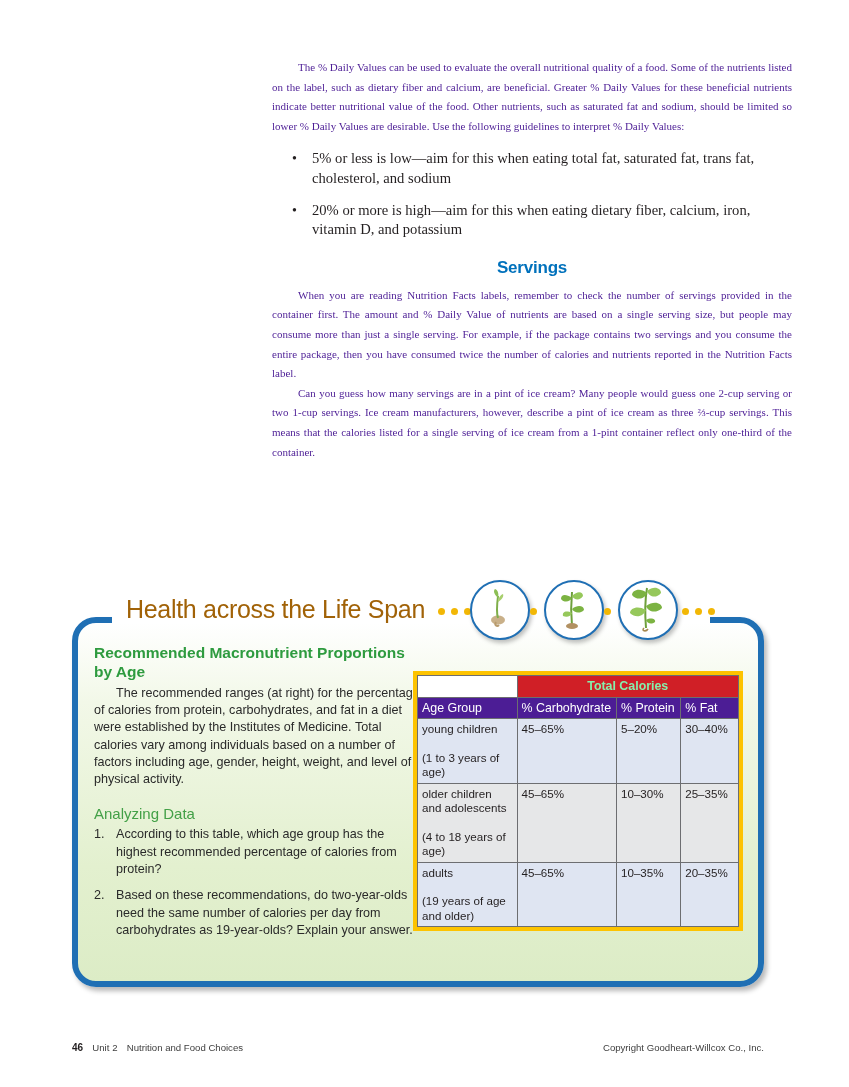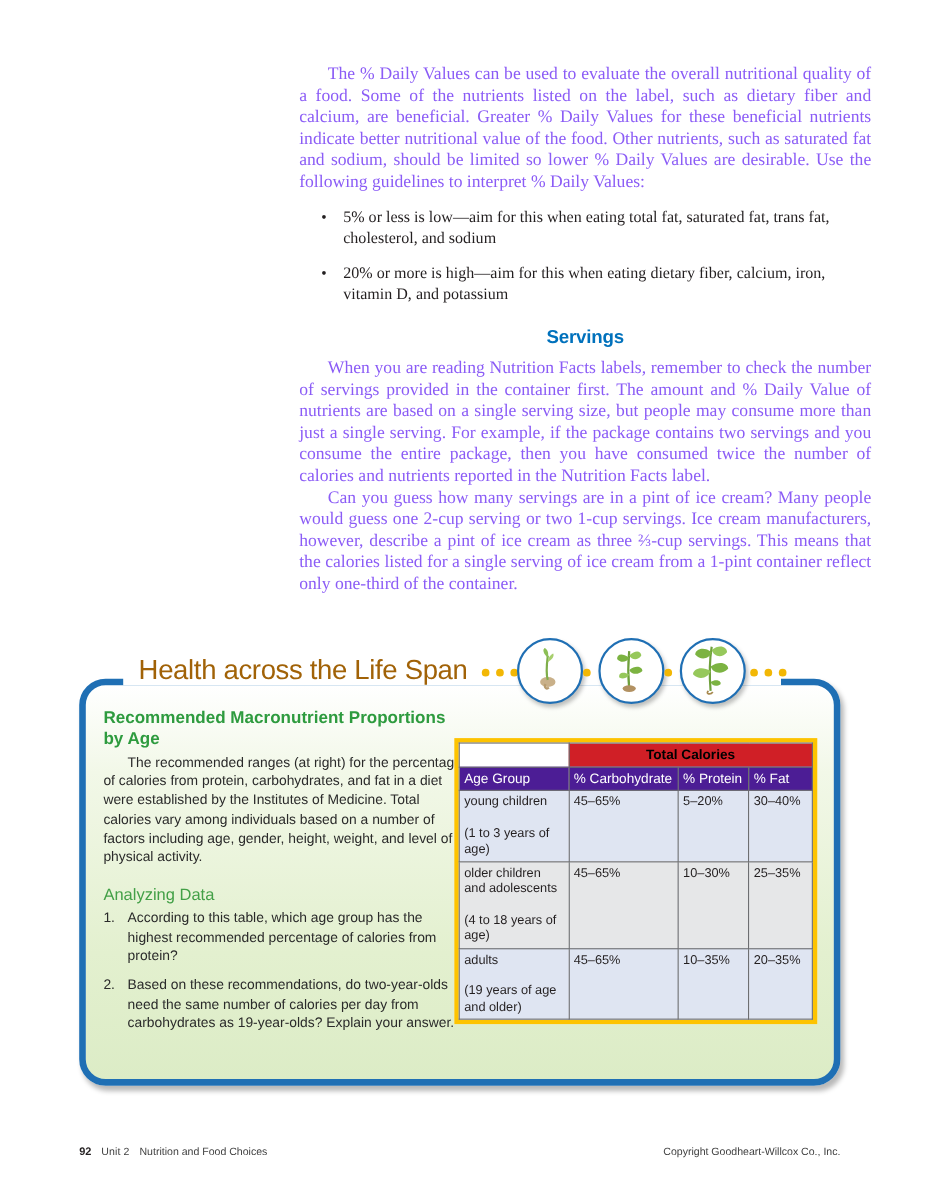--- a/index.html
+++ b/index.html
@@ -18,26 +18,26 @@
 
   
   #body-copy {
     position: absolute;
     left: 272px;
     top: 58px;
     width: 520px;
   }
   .para {
     font-family: "Liberation Serif", serif;
-    font-size: 16px;
+    font-size: 11px;
     line-height: 19.6px;
     text-align: justify;
     text-indent: 26px;
     margin: 0 0 0 0;
-    color: #8b5cf6;
+    color: #4c1d95;
   }
   .para + .para { margin-top: 0px; }
 
   ul.bullets {
     list-style: none;
     margin: 13px 0 0 0;
     padding: 0;
   }
   ul.bullets li {
     position: relative;
@@ -205,21 +205,21 @@
     vertical-align: top;
     line-height: 14.5px;
   }
   th.blank-corner {
     background: #ffffff;
     border-top: none;
     border-left: none;
   }
   th.total-cal {
     background: #d01f26;
-    color: #000000;
+    color: #86efac;
     font-weight: bold;
     text-align: center;
     font-size: 12.4px;
     padding: 5px 4px;
     border-top: none;
     border-right: none;
   }
   th.col-head {
     background: #4c1d95;
     color: #ffffff;
@@ -393,18 +393,18 @@
           <td>10–35%</td>
           <td>20–35%</td>
         </tr>
       </tbody>
     </table>
   </div>
 </div>
 
 <div id="footer">
   <div id="footer-left">
-    <span id="page-num">92</span>
+    <span id="page-num">46</span>
     <span id="unit-label">Unit 2</span>
     <span>Nutrition and Food Choices</span>
   </div>
   <div>Copyright Goodheart-Willcox Co., Inc.</div>
 </div>
 
 </body></html>

